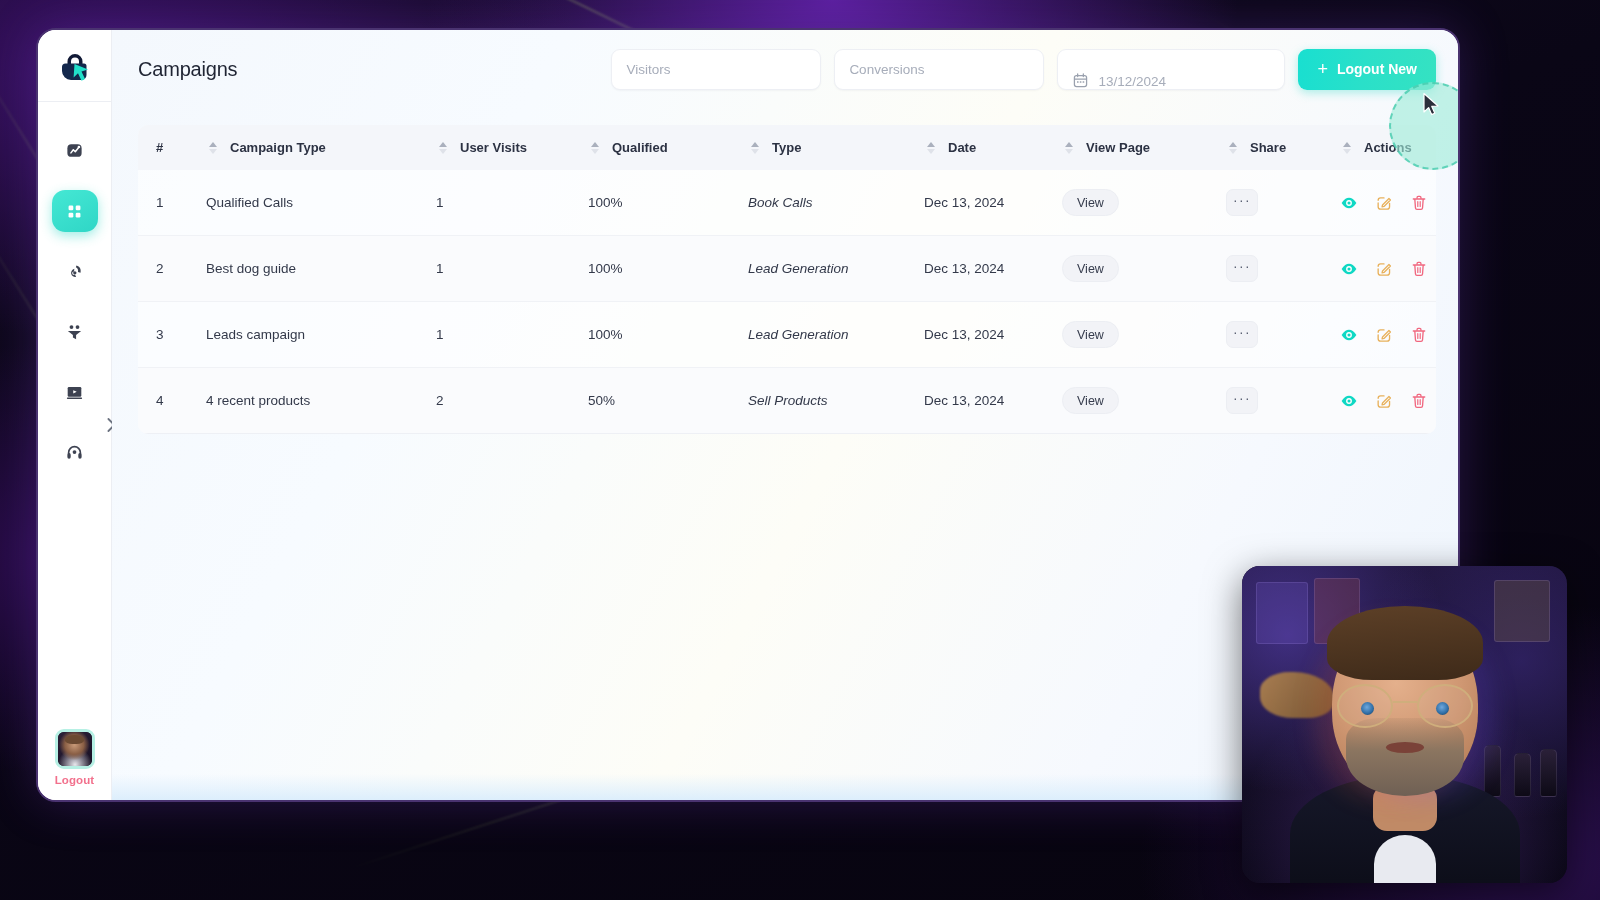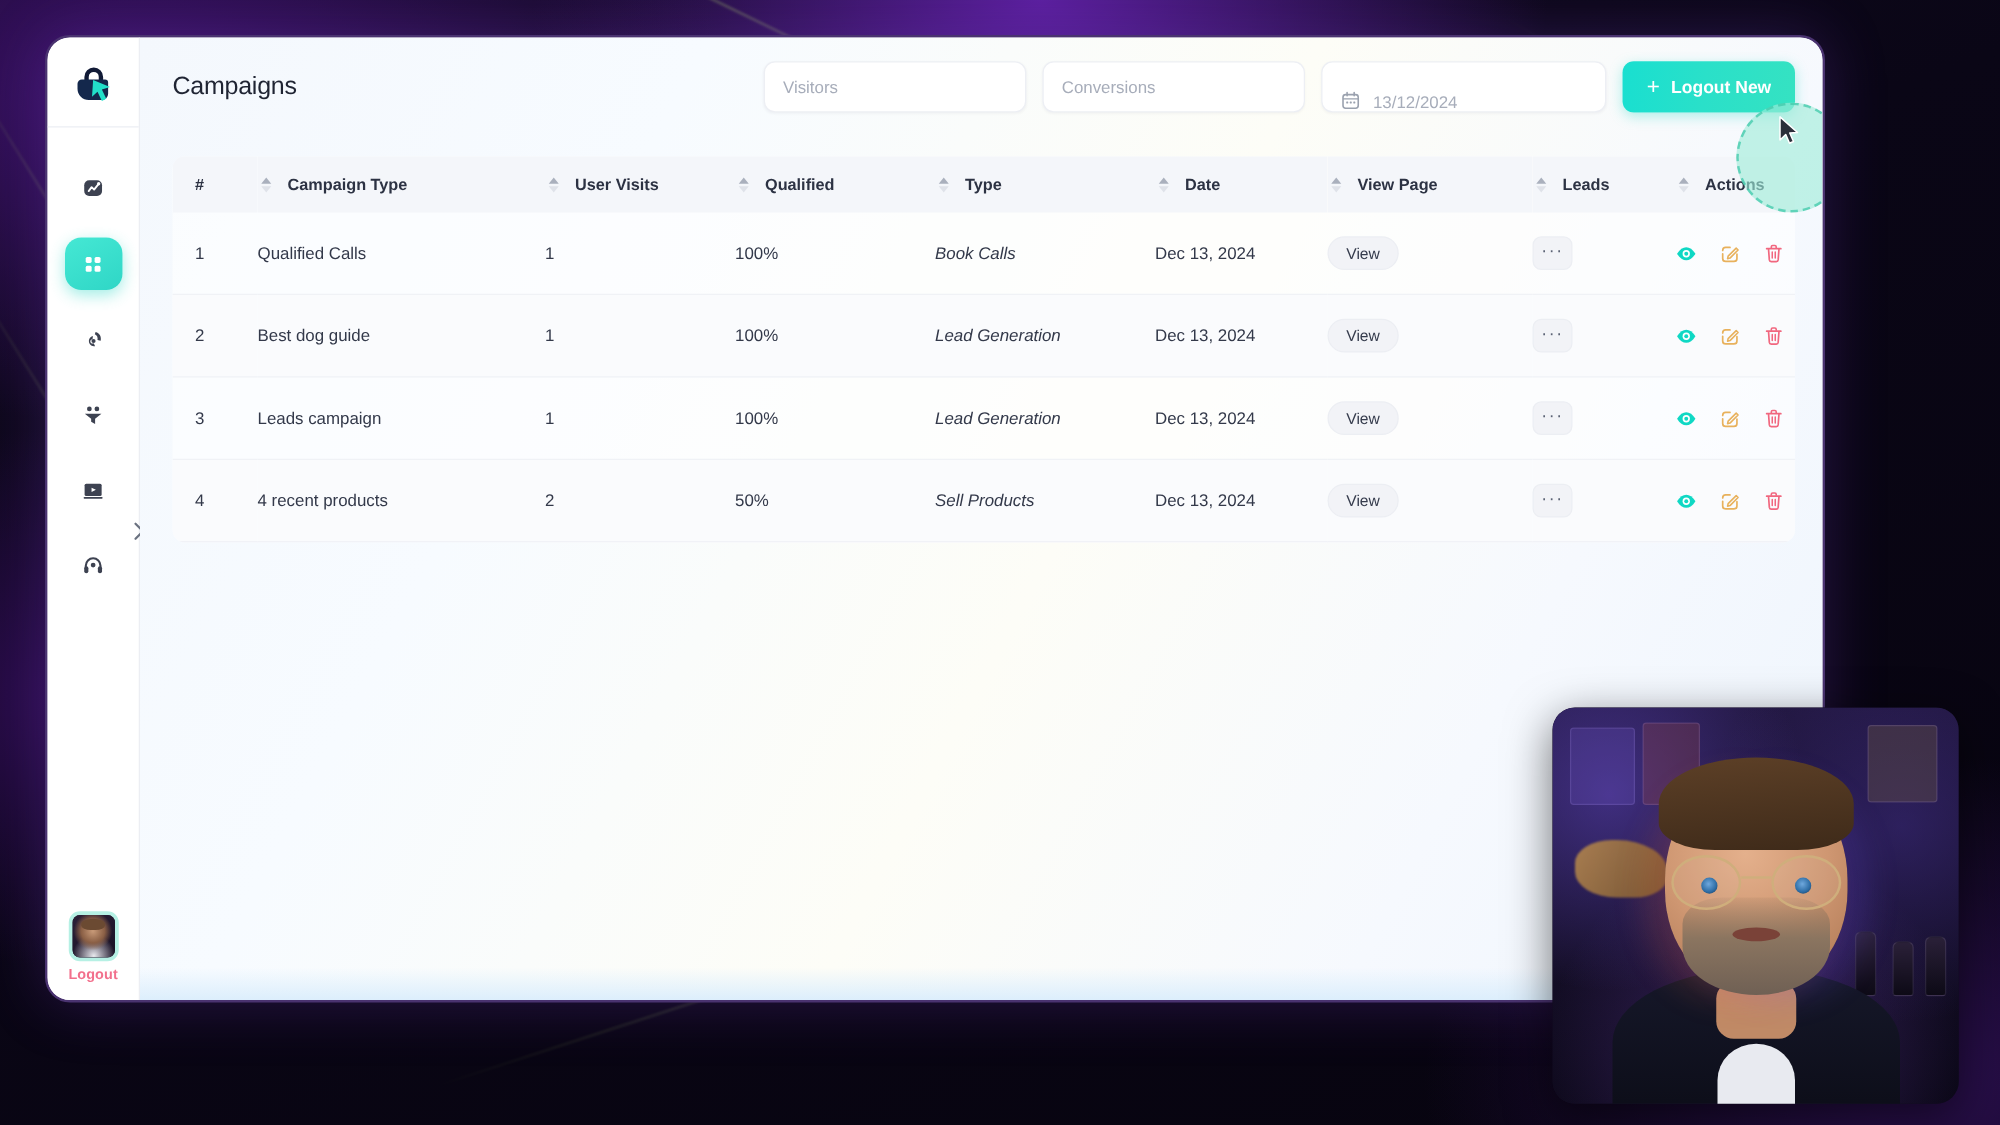--- a/index.html
+++ b/index.html
@@ -709,21 +709,21 @@
                     </span>
                   <span>View Page</span>
                 </div>
               </th>
               <th>
                 <div class="th-inner">
                   <span class="sort-ico">
                       <i class="up"></i>
                       <i class="down"></i>
                     </span>
-                  <span>Leads</span>
+                  <span>Share</span>
                 </div>
               </th>
               <th>
                 <div class="th-inner">
                   <span class="sort-ico">
                       <i class="up"></i>
                       <i class="down"></i>
                     </span>
                   <span>Actions</span>
                 </div>

